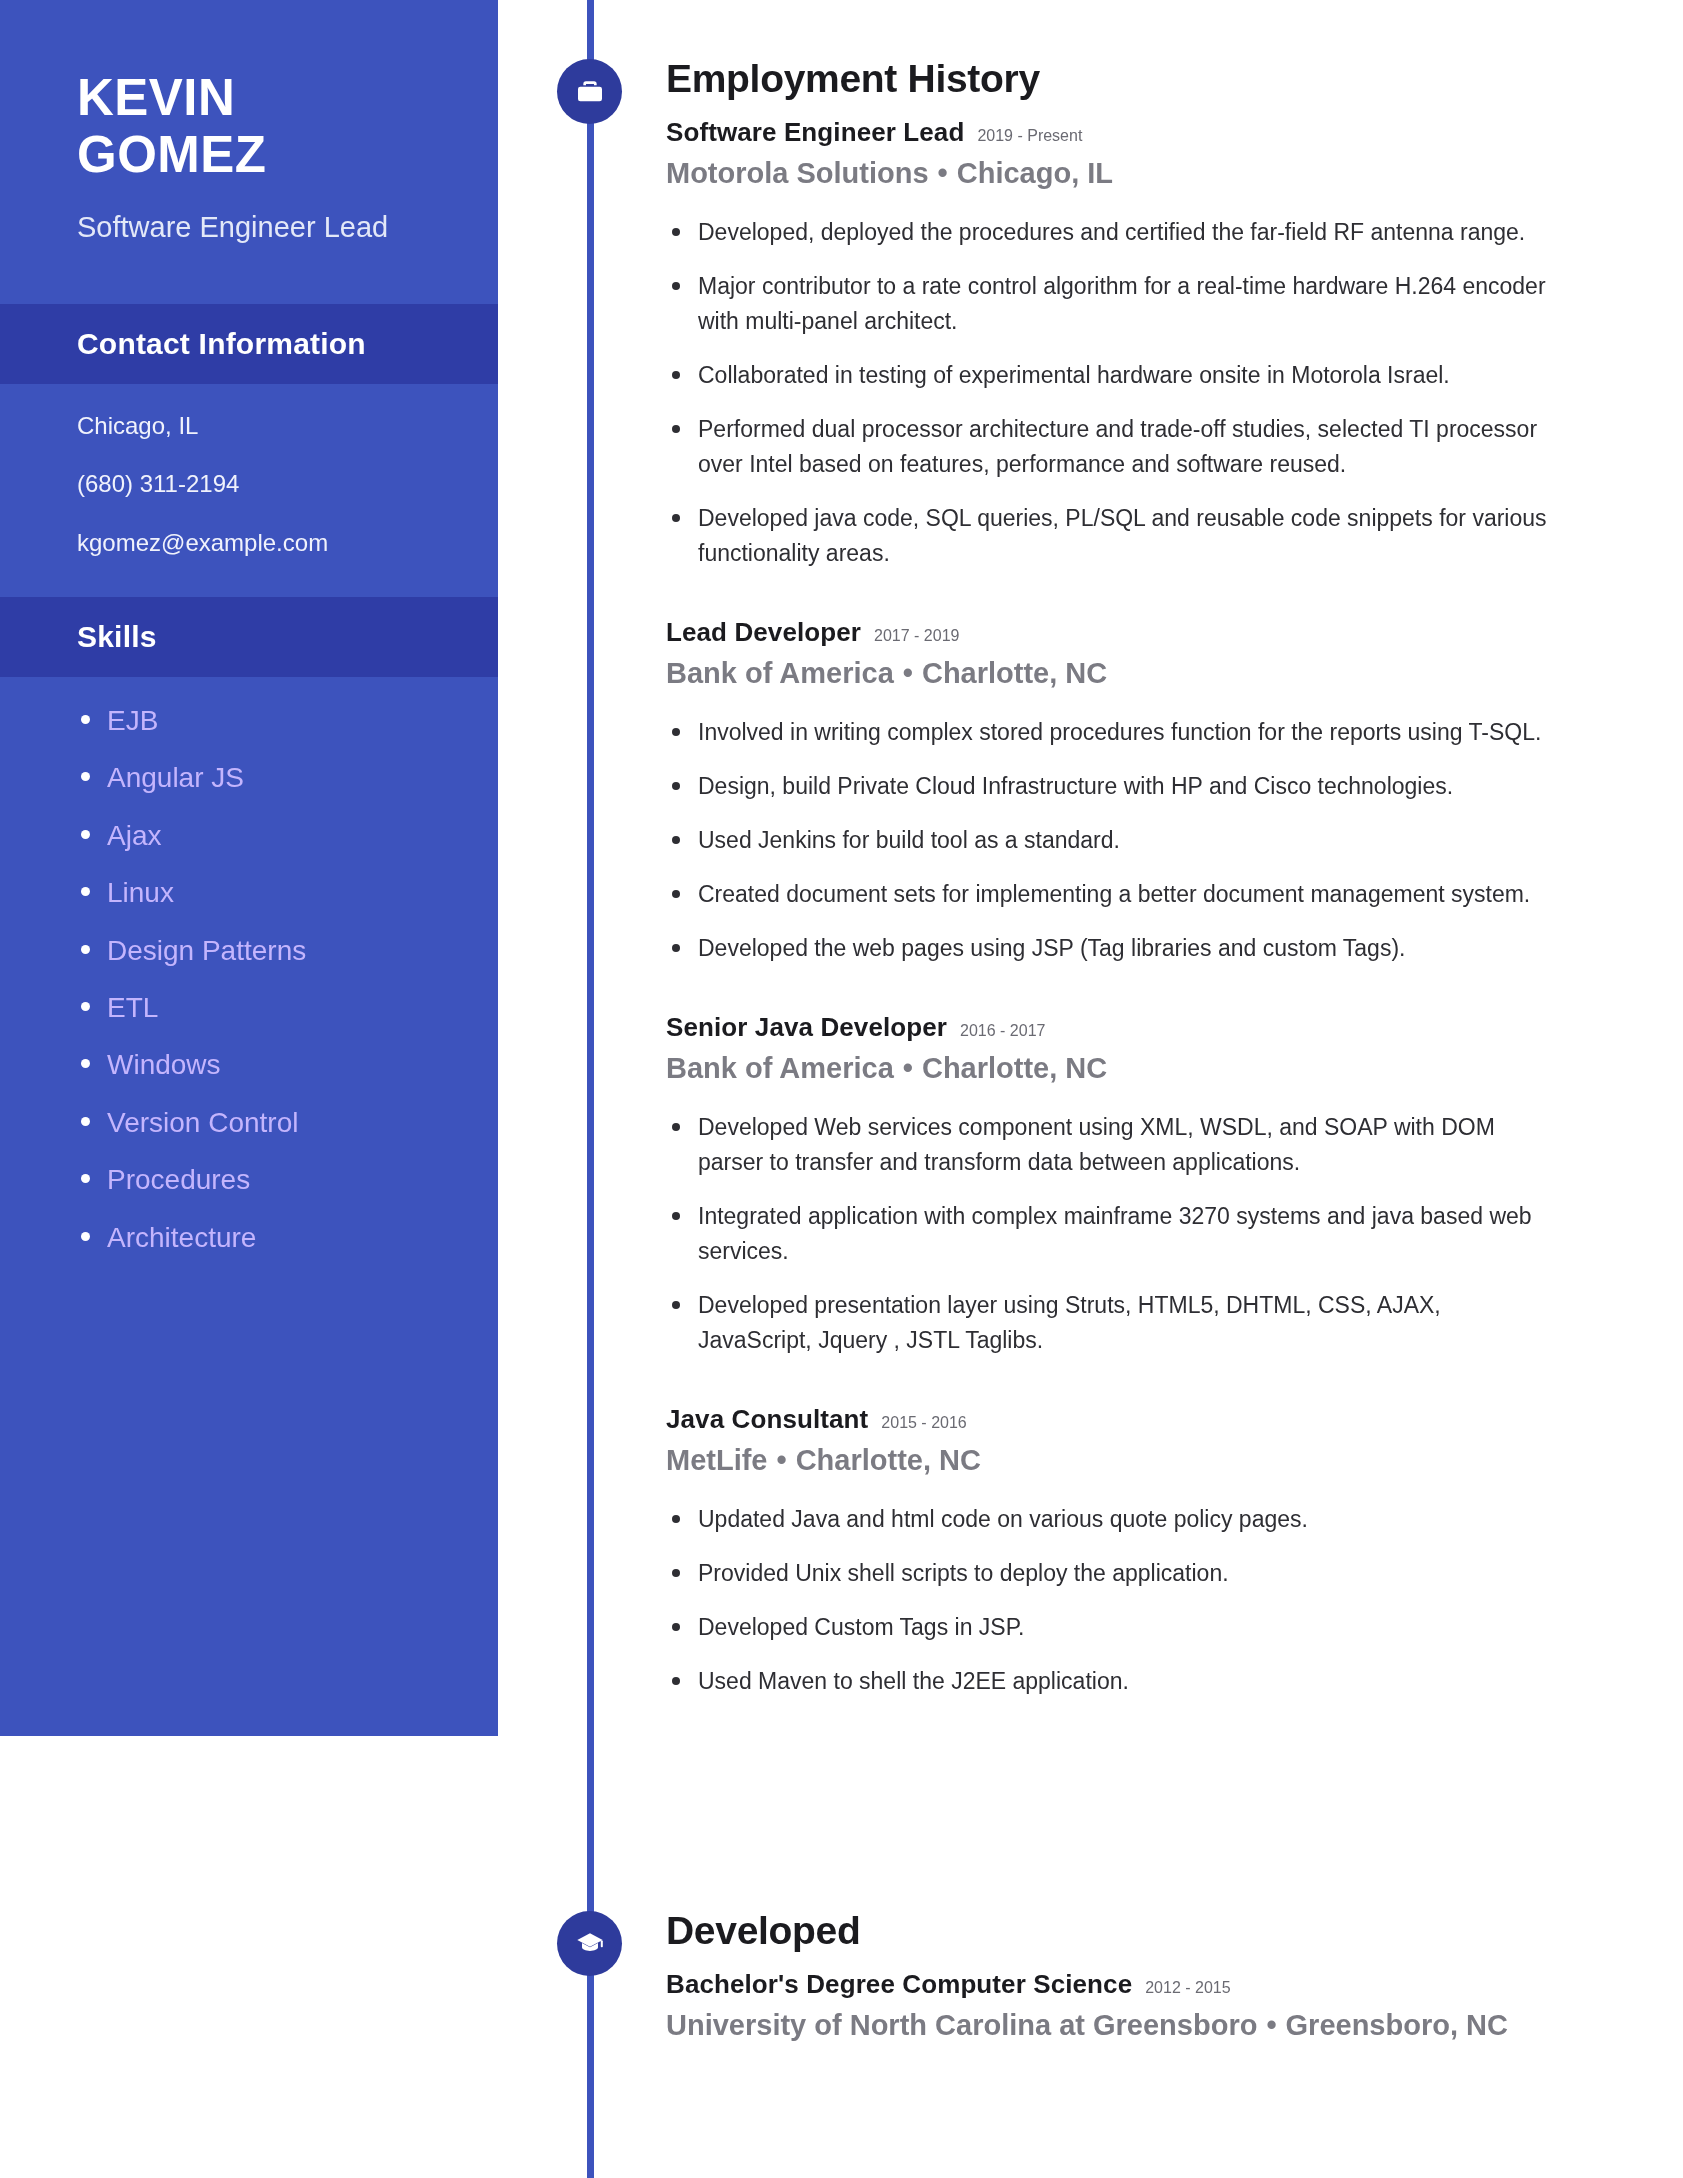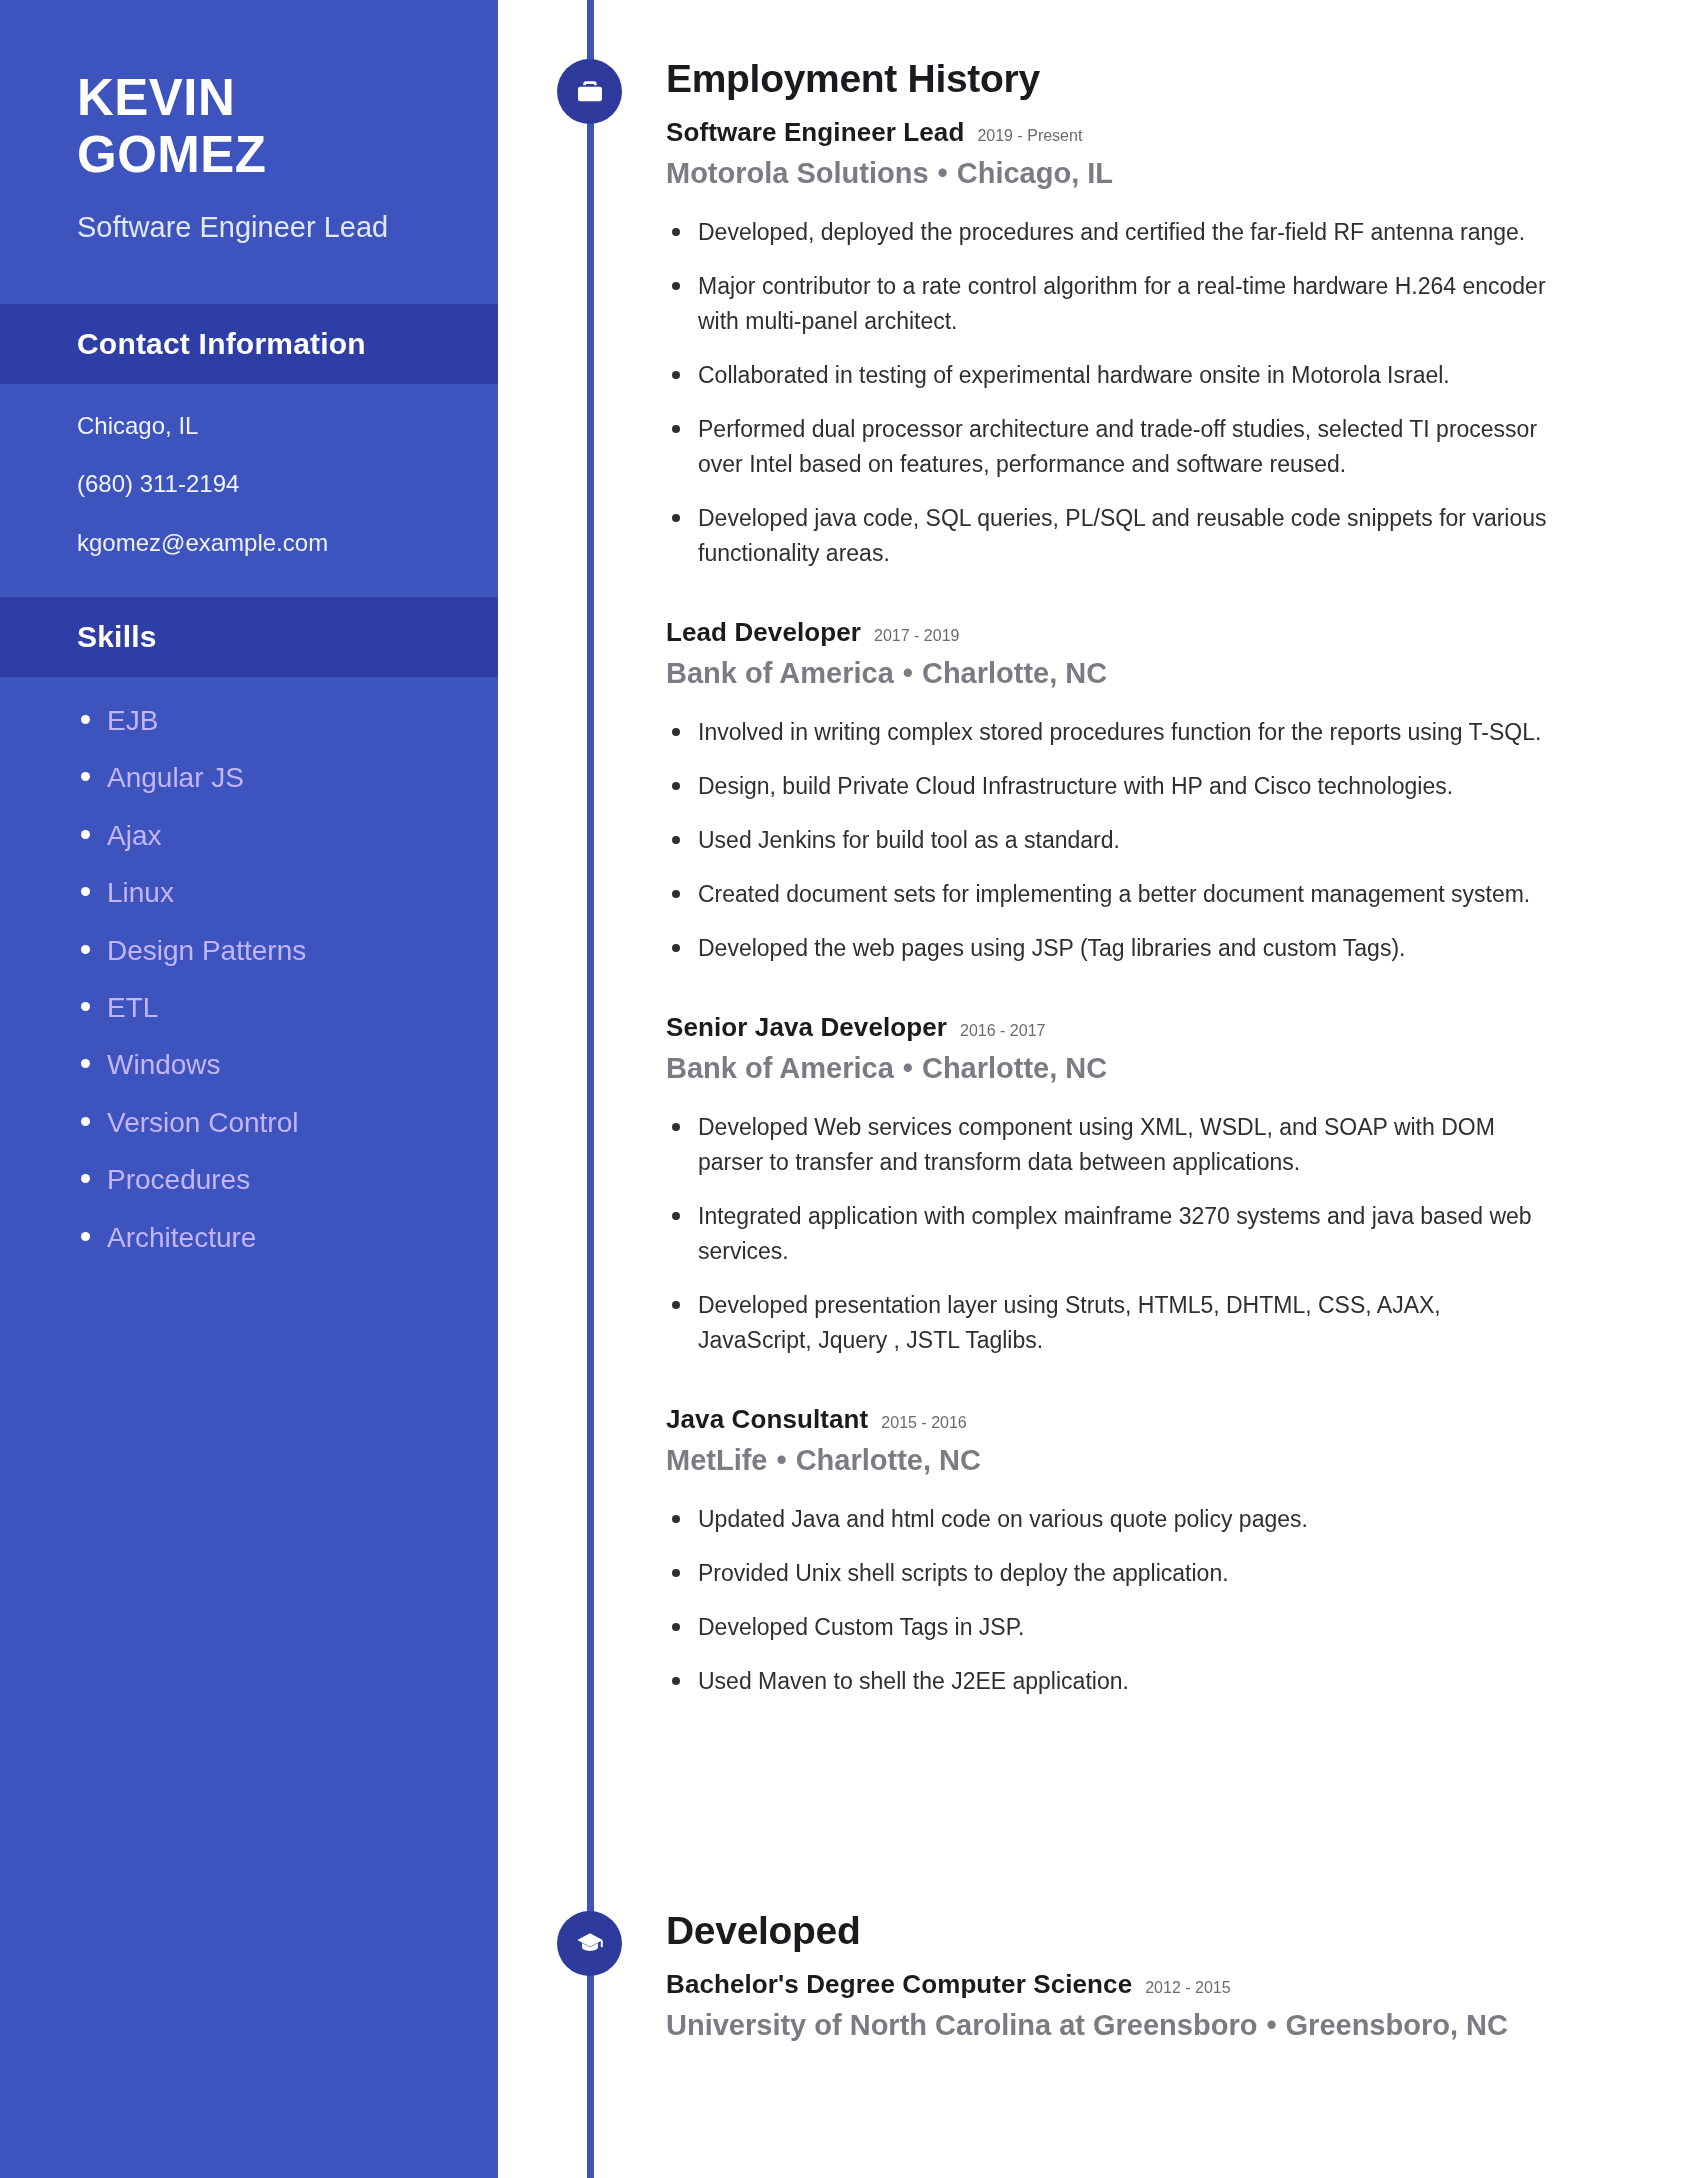--- a/index.html
+++ b/index.html
@@ -17,21 +17,21 @@
     height: 2178px;
     background: #ffffff;
     overflow: hidden;
   }
 
   
   .sidebar {
     position: absolute;
     left: 0; top: 0;
     width: 498px;
-    height: 2178px;
+    height: 1736px;
     background: #3d53bd;
     color: #ffffff;
   }
 
   .sidebar-head {
     padding: 69px 59px 0 77px;
   }
 
   .name {
     font-size: 51px;

